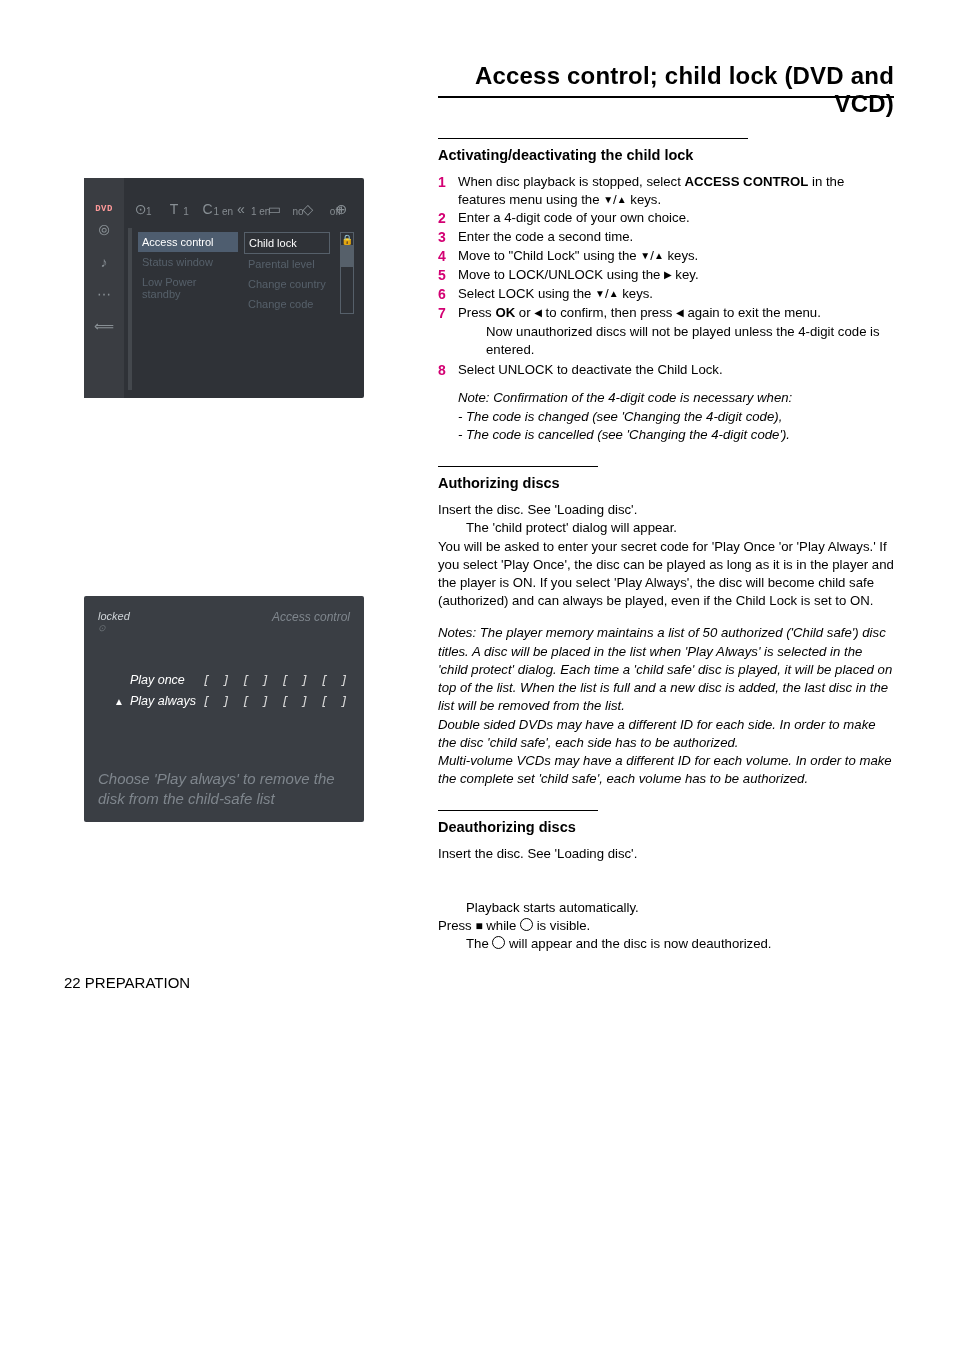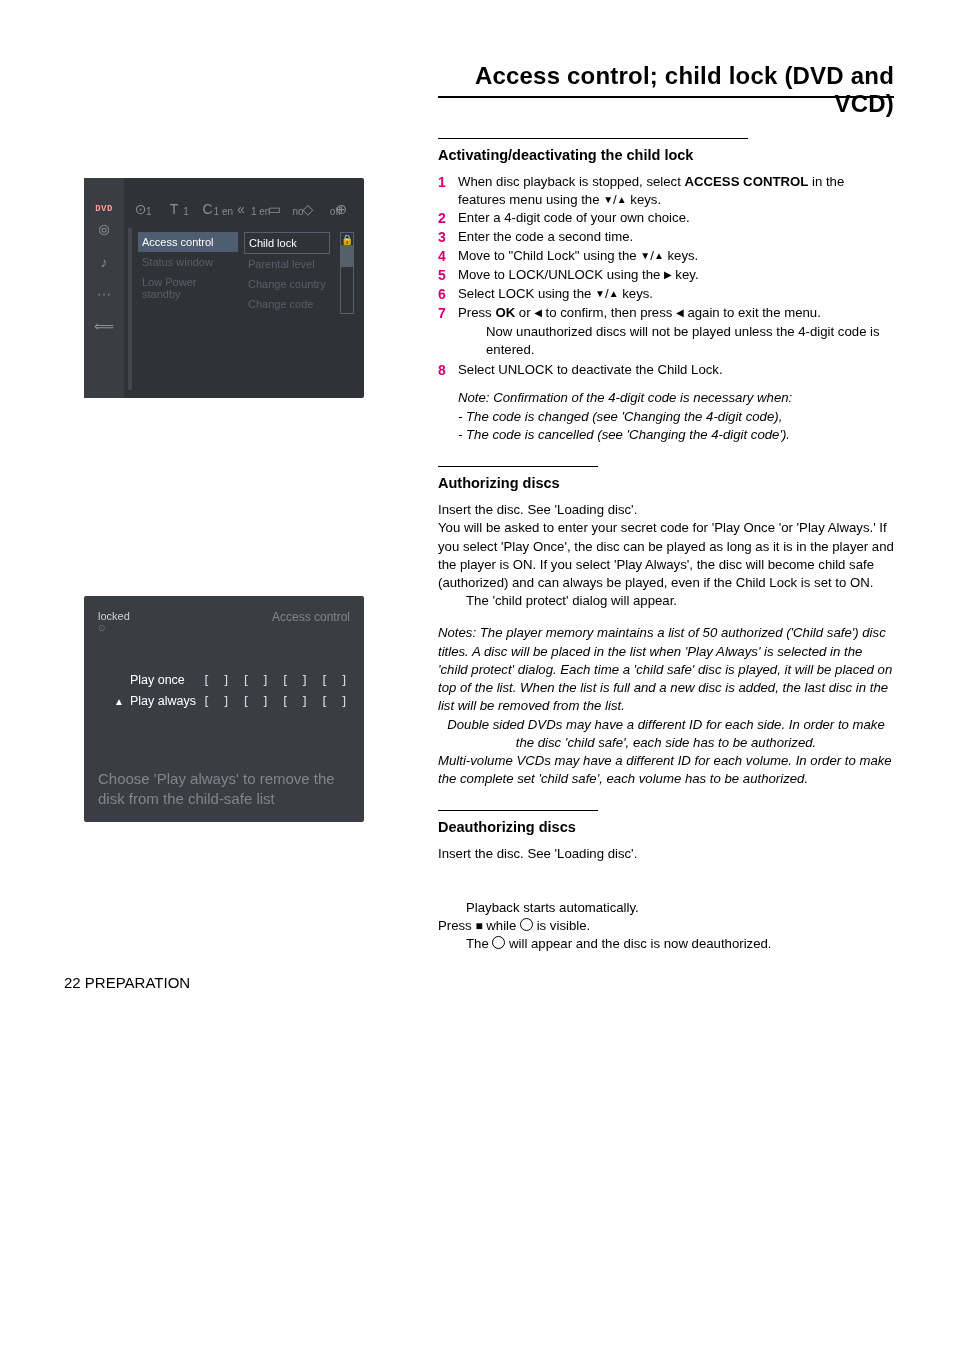--- a/index.html
+++ b/index.html
@@ -56,21 +56,21 @@
   .fig1 .panel-mid .item.sel { background:#4e5d6f; color:#fff; }
   .fig1 .panel-right { position:absolute; left:160px; top:54px; width:86px; font-size:11px; }
   .fig1 .panel-right .item { padding:4px 4px; color:#56606a; }
   .fig1 .panel-right .item.box { border:1px solid #56606a; color:#fff; background:transparent; }
   .fig1 .scroll { position:absolute; right:10px; top:54px; width:14px; height:82px; border:1px solid #56606a; }
   .fig1 .scroll .thumb { width:100%; height:22px; background:#56606a; }
   .fig1 .scroll .lockic { color:#aeb6bd; font-size:10px; text-align:center; margin-top:1px; }
 
   
   .fig2 { position: absolute; left: 84px; top: 596px; width: 280px; height: 226px; background: #3a3e44; border-radius: 2px; color: #9098a0; font-size: 12px; }
-  .fig2 .inner { position:absolute; left:14px; right:14px; top:14px; bottom:14px; }
+  .fig2 .inner { position:absolute; left:14px; right:14px; top:14px; bottom:14px;font-style:italic; }
   .fig2 .row-top { display:flex; justify-content:space-between; align-items:flex-start; height:40px; }
   .fig2 .locked-label { font-size:11px; color:#cfd4d8; }
   .fig2 .locked-label .discic { display:block; font-size:9px; color:#6b7176; margin-top:1px; }
   .fig2 .ac-label { font-size:12px; color:#7f868d; }
   .fig2 .mid { margin-top:20px; }
   .fig2 .opt { display:flex; justify-content:space-between; padding:3px 0 3px 16px; color:#fff; font-size:12.5px; }
   .fig2 .opt .code { color:#d7d7d7; letter-spacing:2px; font-family: monospace; font-size:13px; }
   .fig2 .opt .tri { color:#fff; margin-right:6px; font-size:10px; }
   .fig2 .hint { position:absolute; left:0; right:0; bottom:0; font-size:15px; color:#7f868d; line-height:1.3; }
 
@@ -200,26 +200,26 @@
       <p>- The code is changed (see 'Changing the 4-digit code),</p>
       <p>- The code is cancelled (see 'Changing the 4-digit code').</p>
     </div>
 
     <div class="block-gap-lg"></div>
 
     <div class="short-rule narrow"></div>
     <div class="section-heading">Authorizing discs</div>
 
     <p class="para">Insert the disc. See 'Loading disc'.</p>
+    <p class="para" style="padding-left:28px;">The 'child protect' dialog will appear.</p>
     <p class="para">You will be asked to enter your secret code for 'Play Once 'or 'Play Always.' If you select 'Play Once', the disc can be played as long as it is in the player and the player is ON. If you select 'Play Always', the disc will become child safe (authorized) and can always be played, even if the Child Lock is set to ON.</p>
-    <p class="para" style="padding-left:28px;">The 'child protect' dialog will appear.</p>
 
     <div class="block-gap"></div>
     <p class="para" style="font-style:italic;">Notes: The player memory maintains a list of 50 authorized ('Child safe') disc titles. A disc will be placed in the list when 'Play Always' is selected in the 'child protect' dialog. Each time a 'child safe' disc is played, it will be placed on top of the list. When the list is full and a new disc is added, the last disc in the list will be removed from the list.</p>
-    <p class="para" style="font-style:italic;text-align:center;">Double sided DVDs may have a different ID for each side. In order to make the disc 'child safe', each side has to be authorized.</p>
+    <p class="para" style="font-style:italic;">Double sided DVDs may have a different ID for each side. In order to make the disc 'child safe', each side has to be authorized.</p>
     <p class="para" style="font-style:italic;">Multi-volume VCDs may have a different ID for each volume. In order to make the complete set 'child safe', each volume has to be authorized.</p>
 
     <div class="block-gap-lg"></div>
 
     <div class="short-rule narrow"></div>
     <div class="section-heading">Deauthorizing discs</div>
 
     <p class="para">Insert the disc. See 'Loading disc'.</p>
     <p class="para" style="padding-left:28px;margin-top:35px;">Playback starts automatically.</p>
     <p class="para">

